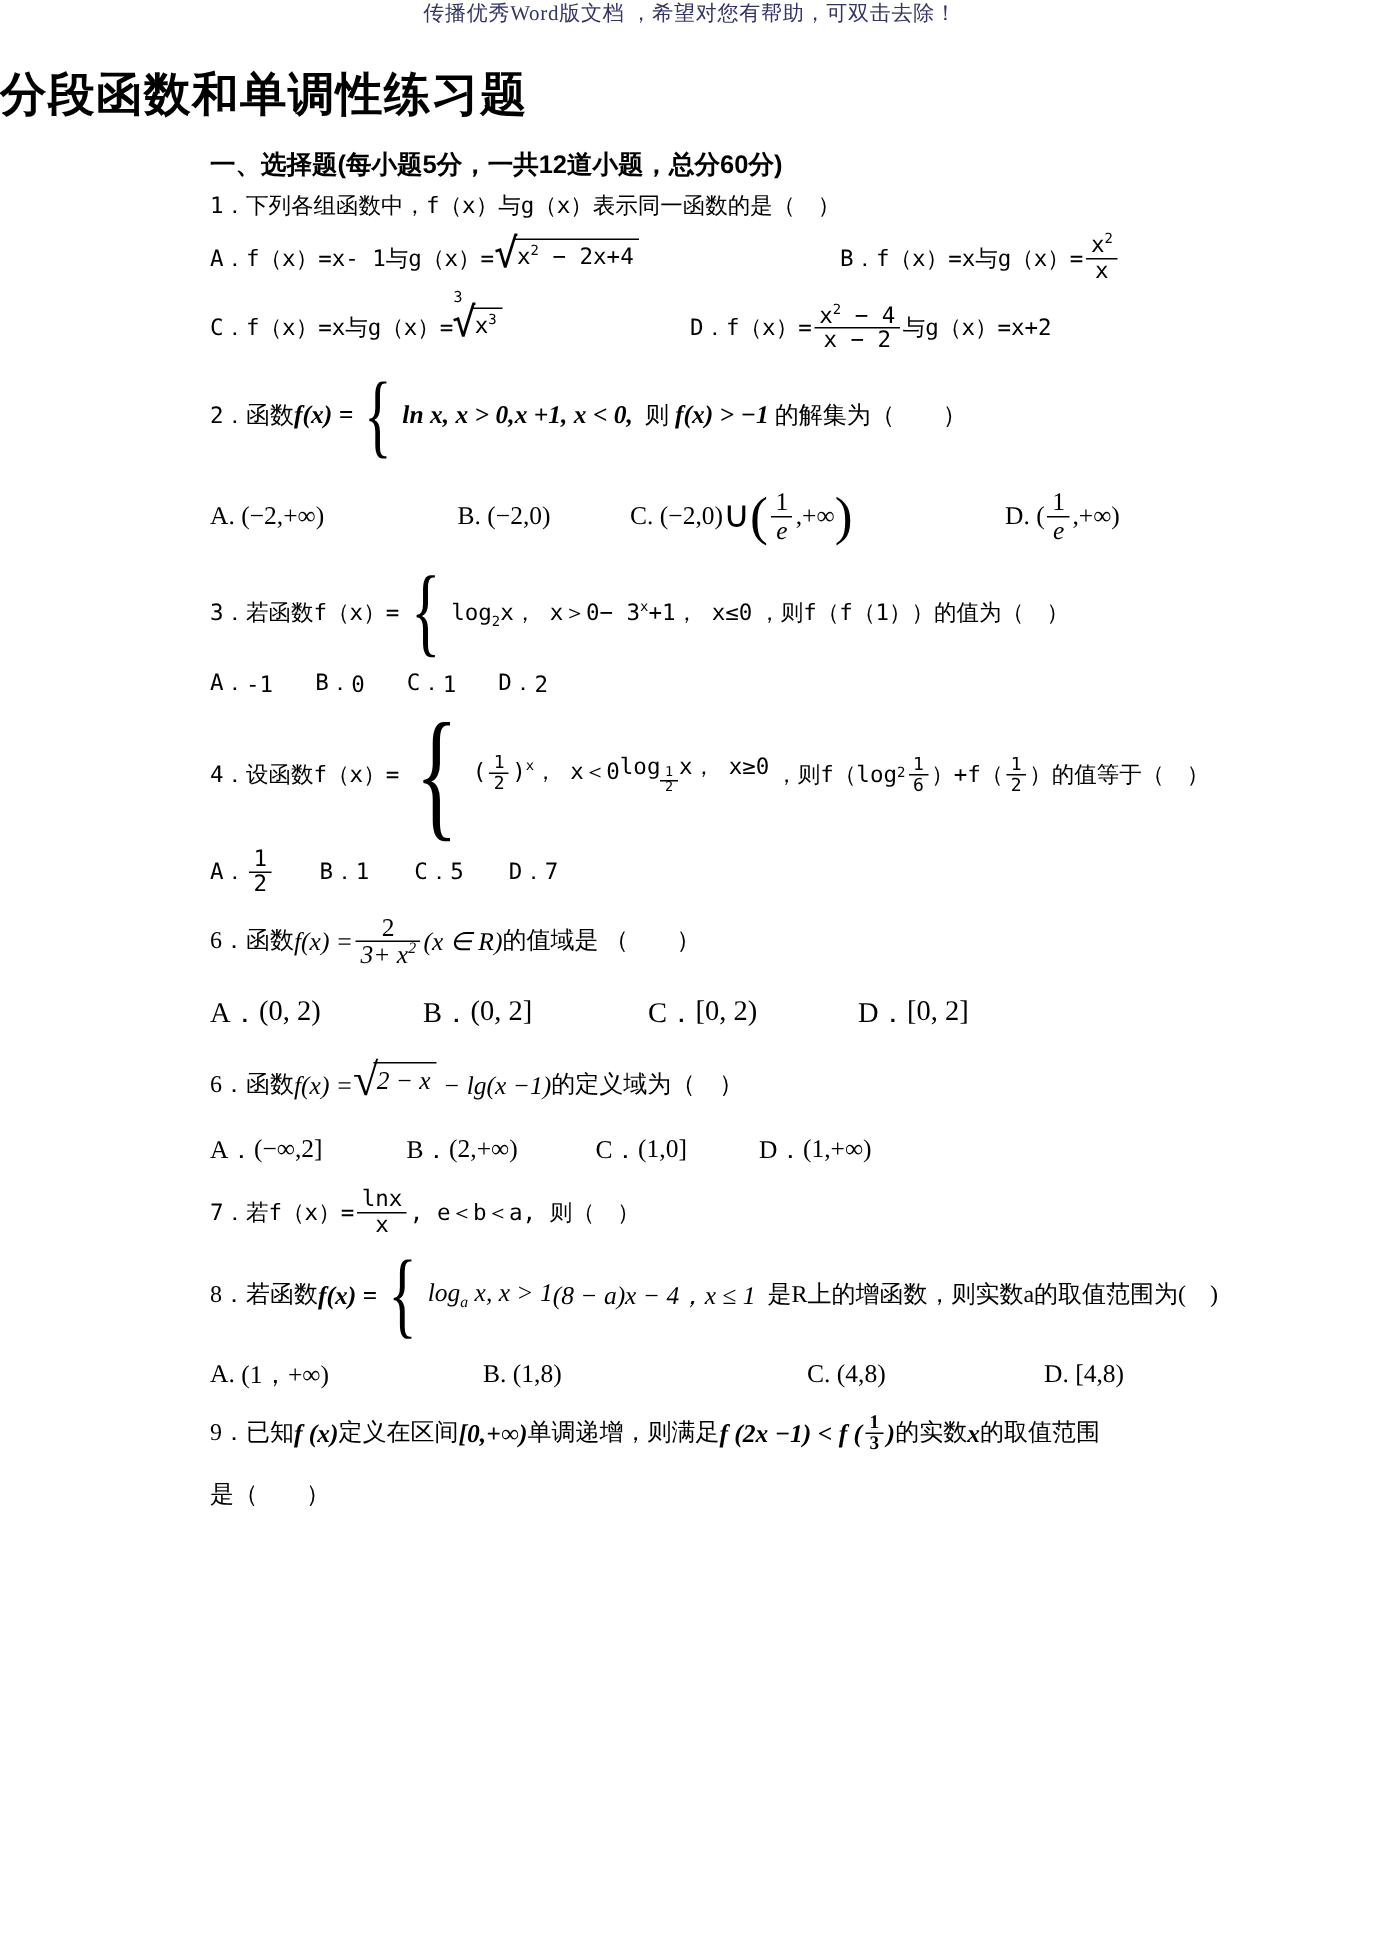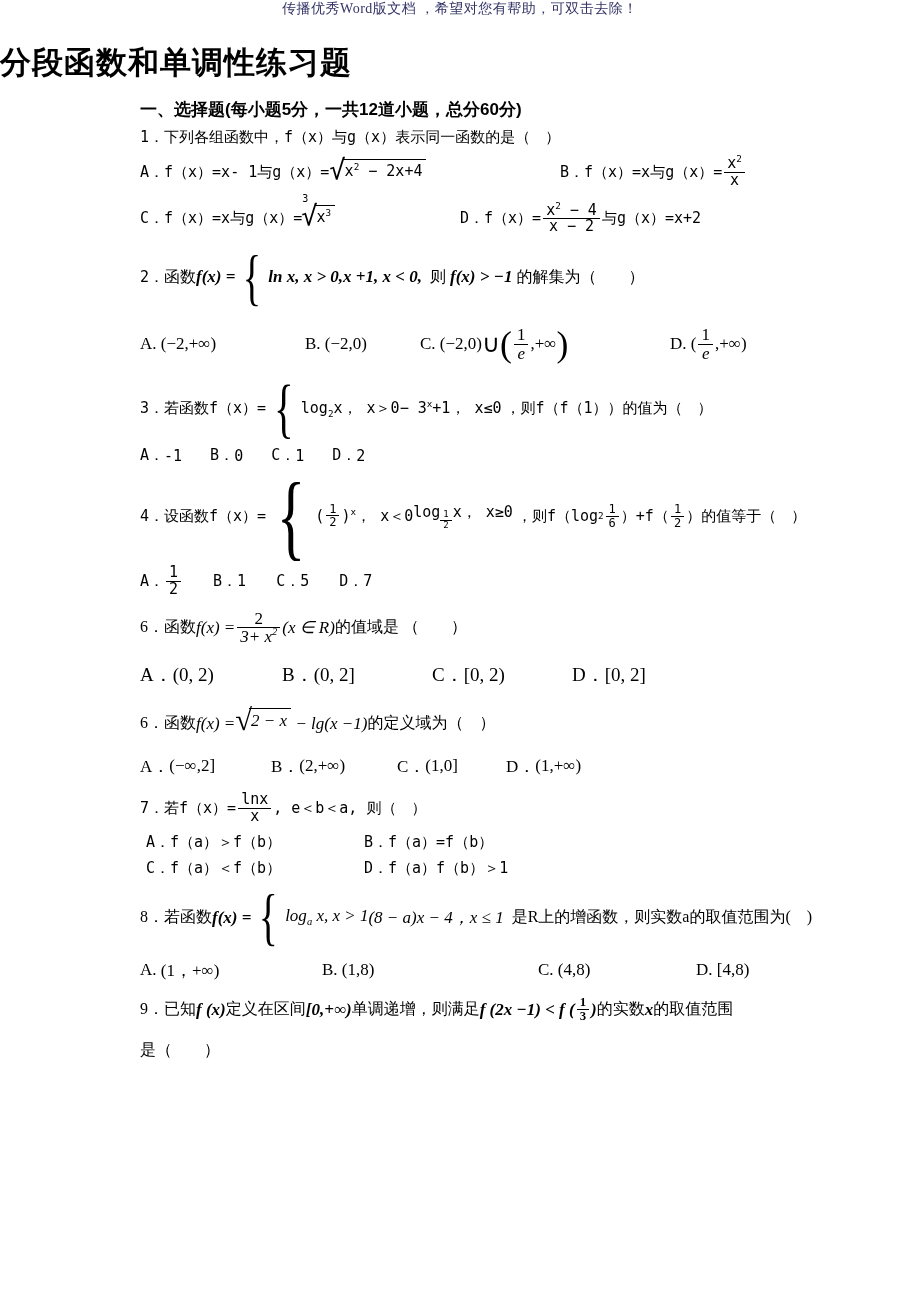--- a/index.html
+++ b/index.html
@@ -161,26 +161,20 @@
       <span class="opt w126"><span>B．</span><span>(2,+∞)</span></span>
       <span class="opt w109"><span>C．</span><span>(1,0]</span></span>
       <span class="opt"><span>D．</span><span>(1,+∞)</span></span>
     </div>
   </section>
 
   <section style="margin-top:14px">
     <div class="mline tw">
       <span>7．若f（x）=</span><span class="frac"><span class="fnum">lnx</span><span class="fden">x</span></span><span>, e＜b＜a, 则（　）</span>
     </div>
-    <div class="q7grid tw" style="margin-top:9px">
-      <span class="opt"><span>A．</span><span>f（a）＞f（b）</span></span>
-      <span class="opt"><span>B．</span><span>f（a）=f（b）</span></span>
-      <span class="opt"><span>C．</span><span>f（a）＜f（b）</span></span>
-      <span class="opt"><span>D．</span><span>f（a）f（b）＞1</span></span>
-    </div>
   </section>
 
   <section style="margin-top:12px">
     <div class="mline">
       <span>8．若函数</span><span class="mi mb">f(x) =</span><span class="pw pw-q8"><span class="brace">{</span><span class="lines"><span class="mi"><span>log</span><sub>a</sub><span> x, x &gt; 1</span></span><span class="mi">(8 − a)x − 4，x ≤ 1</span></span></span><span> 是R上的增函数，则实数a的取值范围为(　)</span>
     </div>
     <div class="optrow serif17" style="margin-top:14px">
       <span class="opt w182"><span>A. </span><span>(1，+∞)</span></span>
       <span class="opt w216"><span>B. </span><span>(1,8)</span></span>
       <span class="opt w158"><span>C. </span><span>(4,8)</span></span>

